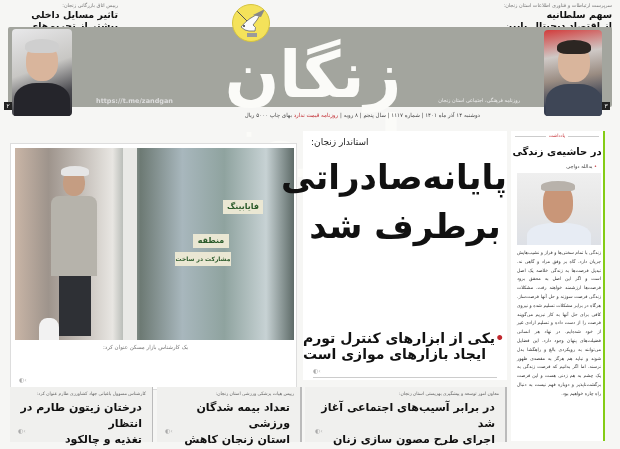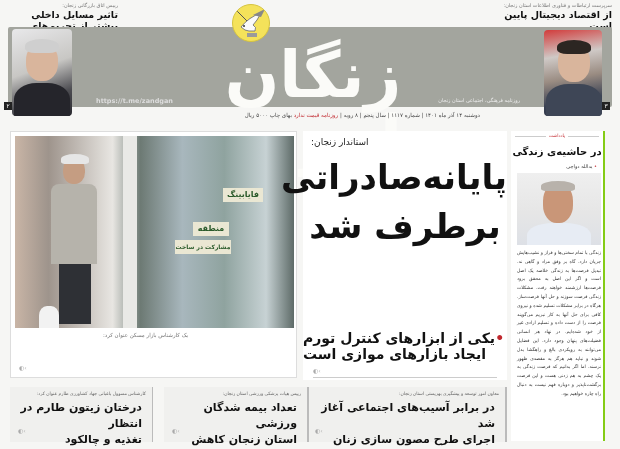--- a/index.html
+++ b/index.html
@@ -36,21 +36,21 @@
   .portrait-right .body { background: #3e4656; }
   .page-badge { position: absolute; width: 8px; height: 8px; background: #222; color: #fff; font-size: 6px; line-height: 8px; text-align: center; }
   .badge-left { left: 4px; top: 102px; }
   .badge-right { right: 10px; top: 102px; }
 
   .dateline { position: absolute; left: 160px; top: 112px; width: 320px; font-size: 5.5px; color: #444; text-align: right; white-space: nowrap; }
   .dateline .red { color: #c0272d; }
 
   
   .panel { position: absolute; background: #fff; border: 1px solid #ddd; }
-  .photo-panel { left: 10px; top: 131px; width: 287px; height: 247px; }
+  .photo-panel { left: 10px; top: 143px; width: 287px; height: 247px; }
   .photo { position: absolute; left: 4px; top: 4px; width: 279px; height: 192px; background: linear-gradient(90deg, #c9b5a6 0%, #9e948c 12%, #e8e6e2 35%, #6d7a74 45%, #a8b7bd 60%, #8fa39f 75%, #c7d2d4 90%, #5e6b68 100%); overflow: hidden; }
   .photo .man { position: absolute; left: 36px; top: 18px; width: 46px; height: 170px; }
   .photo .man .shirt { position: absolute; left: 0; top: 30px; width: 46px; height: 80px; background: #b6b3ab; border-radius: 8px 8px 0 0; }
   .photo .man .head { position: absolute; left: 12px; top: 4px; width: 22px; height: 26px; background: #c59d82; border-radius: 45%; }
   .photo .man .cap { position: absolute; left: 10px; top: 0; width: 28px; height: 10px; background: #e6e6e6; border-radius: 50% 50% 20% 20%; }
   .photo .man .pants { position: absolute; left: 8px; top: 110px; width: 32px; height: 60px; background: #2e3035; }
   .photo .bag { position: absolute; left: 24px; top: 170px; width: 20px; height: 24px; background: #f2f2f2; border-radius: 40% 40% 10% 10%; }
   .photo .sign { position: absolute; background: #eae7d3; color: #2a5a2a; font-size: 8px; font-weight: bold; text-align: center; line-height: 14px; }
   .photo .pillar { position: absolute; left: 108px; top: 0; width: 14px; height: 192px; background: #e9e9e6; }
   .photo-kicker { position: absolute; left: 0; right: 16px; top: 200px; font-size: 5.5px; color: #777; text-align: center; }
@@ -74,30 +74,31 @@
   .col-photo .face { position: absolute; left: 26px; top: 10px; width: 30px; height: 40px; background: #c99678; border-radius: 45%; }
   .col-photo .hair { position: absolute; left: 24px; top: 8px; width: 34px; height: 10px; background: #b8b2ab; border-radius: 50% 50% 20% 20%; }
   .col-photo .shirt { position: absolute; left: 10px; top: 50px; width: 64px; height: 30px; background: #e7ecf4; border-radius: 40% 40% 0 0; }
   .col-body { position: absolute; top: 118px; left: 6px; width: 84px; font-size: 4.6px; line-height: 8.8px; color: #333; text-align: justify; }
 
   
   .bottom-box { position: absolute; top: 387px; height: 55px; background: #f0f0ee; border-right: 2px solid #bbb; }
   .bottom-box .kicker { position: absolute; top: 4px; right: 6px; font-size: 4.5px; color: #666; }
   .bottom-box .title { position: absolute; top: 13px; right: 10px; font-size: 11px; font-weight: bold; line-height: 16px; text-align: right; }
   .bb1 { left: 305px; width: 202px; }
-  .bb2 { left: 157px; width: 145px; margin-left: 7px; }
+  .bb2 { left: 157px; width: 145px; }
   .bb3 { left: 10px; width: 143px; border-right: 1px solid #bbb; }
 </style>
 </head>
 <body>
 
 <div class="page">
 
   <div class="teaser teaser-right">
     <div class="kicker">سرپرست ارتباطات و فناوری اطلاعات استان زنجان:</div>
+    <div class="title">سهم سلطانیه</div>
     <div class="title">از اقتصاد دیجیتال پایین است</div>
   </div>
   <div class="teaser teaser-left">
     <div class="kicker">رییس اتاق بازرگانی زنجان:</div>
     <div class="title">تاثیر مسایل داخلی</div>
     <div class="title">بیشتر از تحریم‌های خارجی است</div>
   </div>
 
   <div class="masthead">
     <div class="logo-text">زنگان امروز</div>

